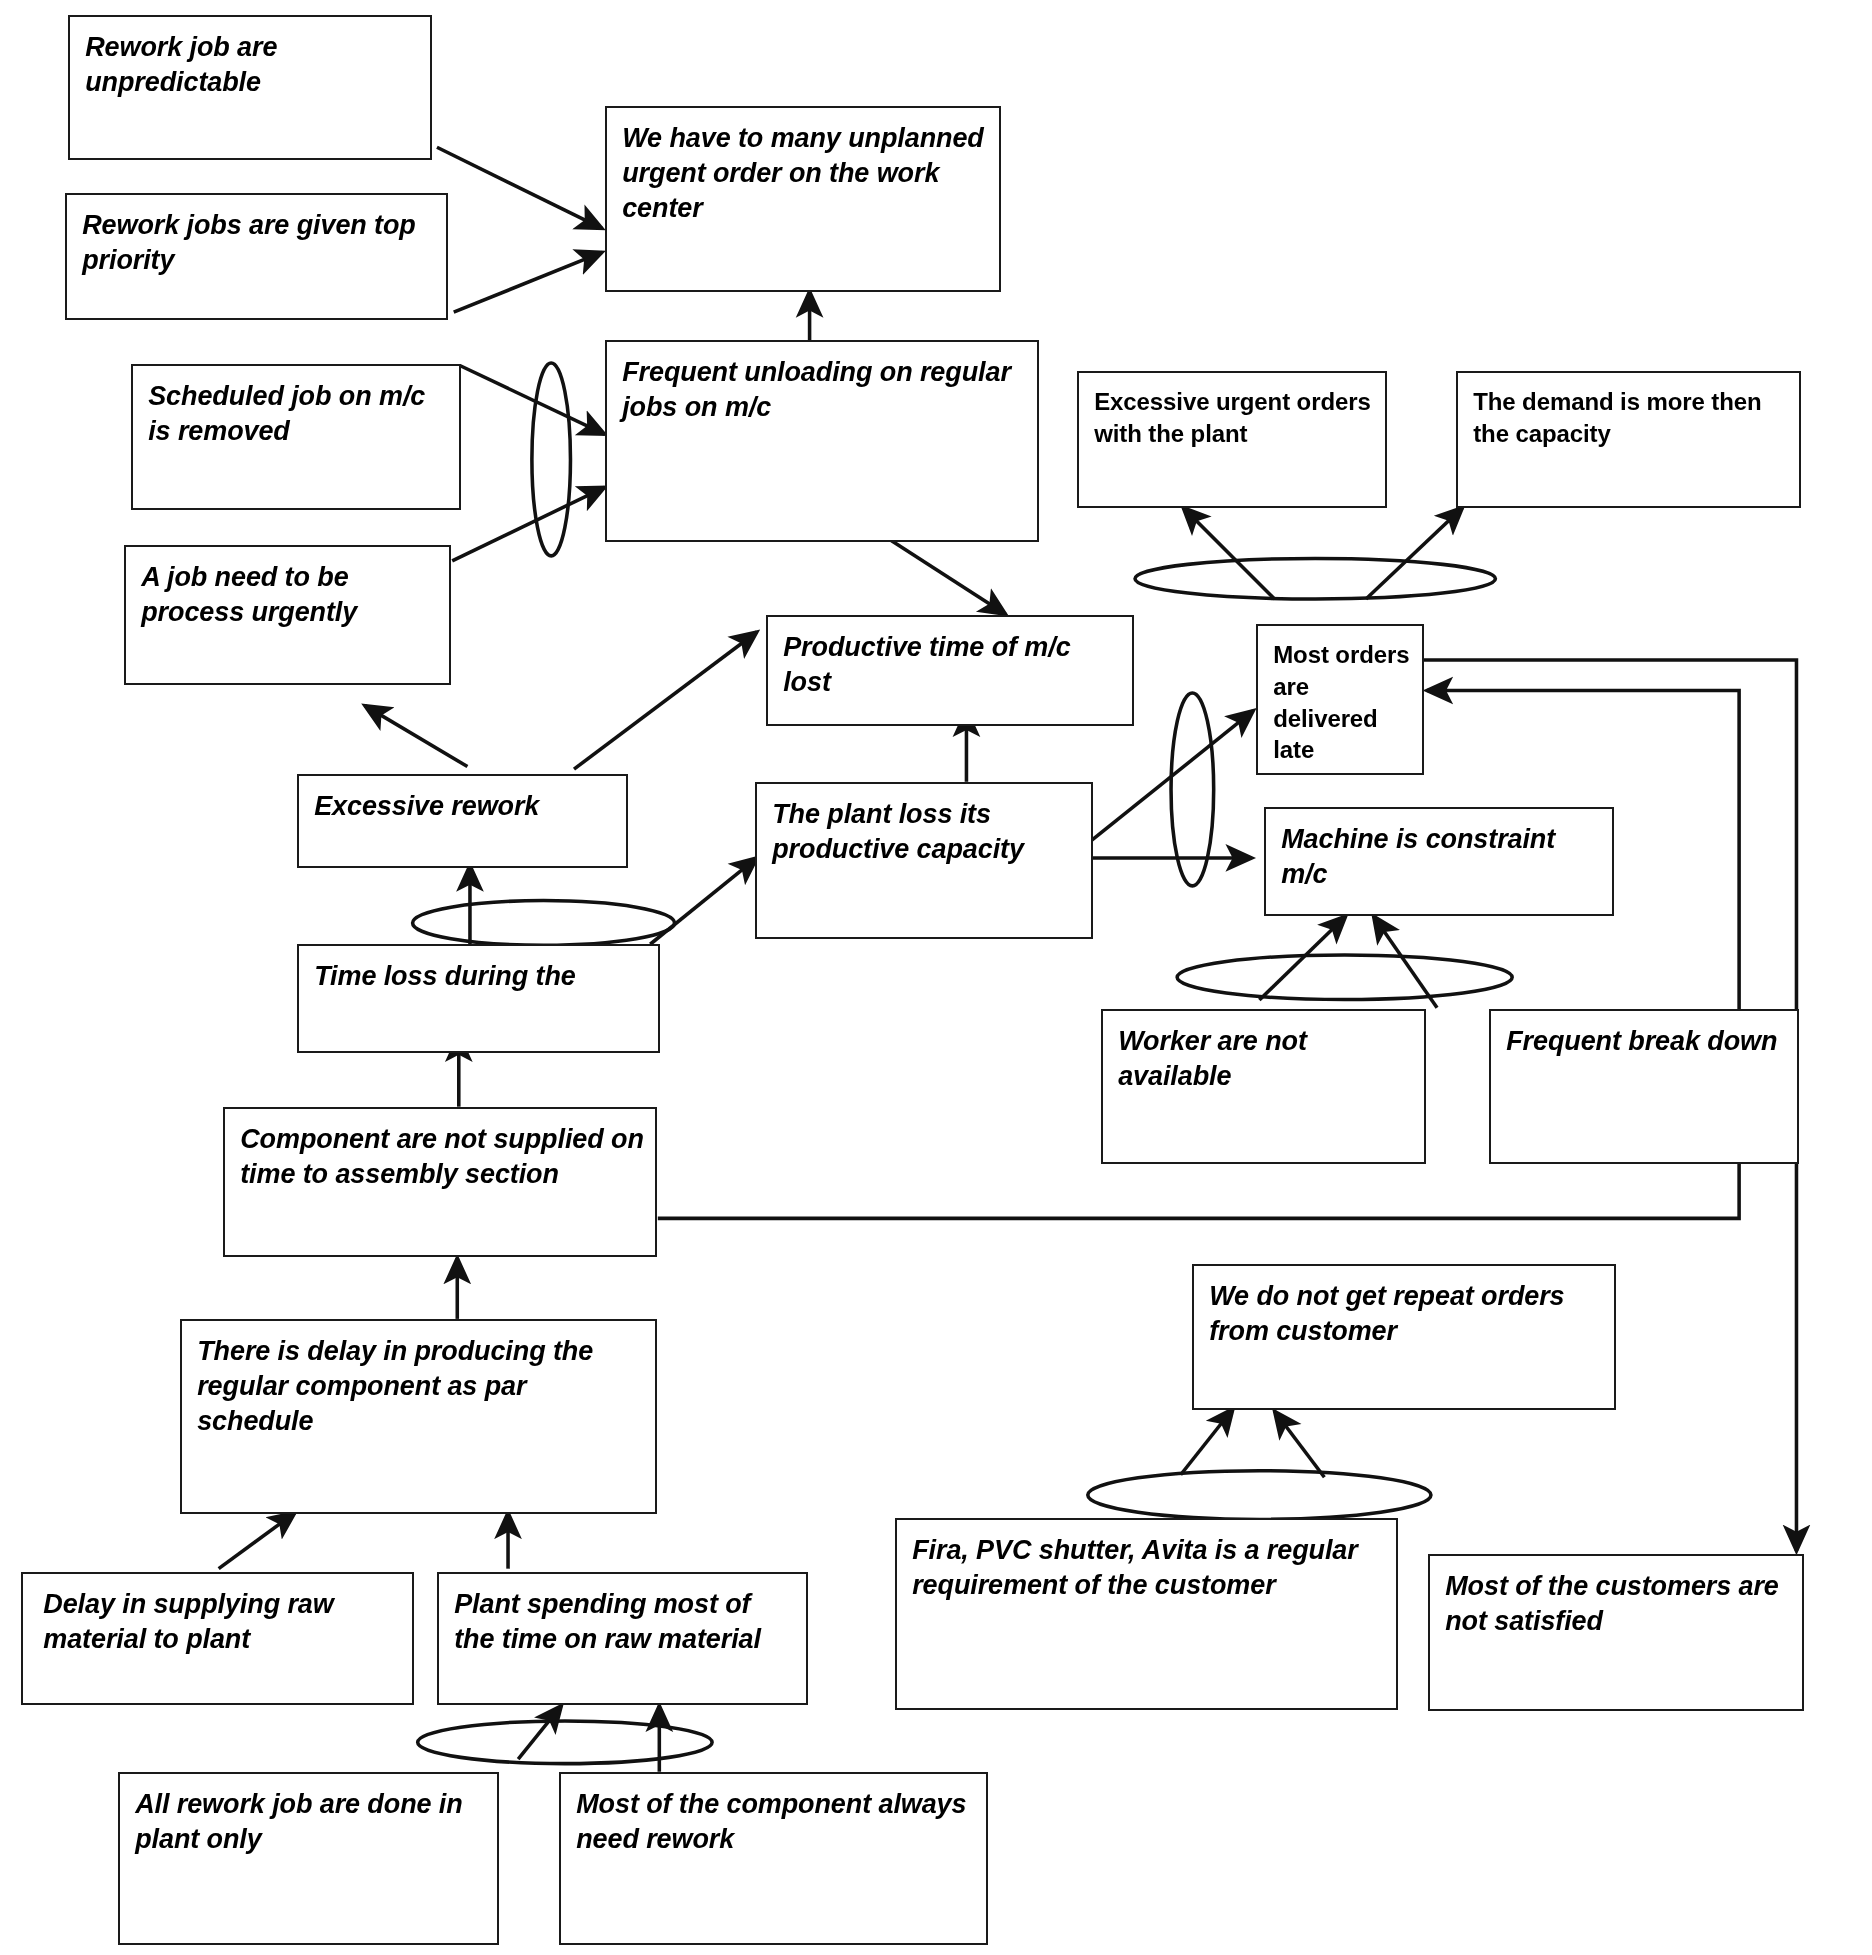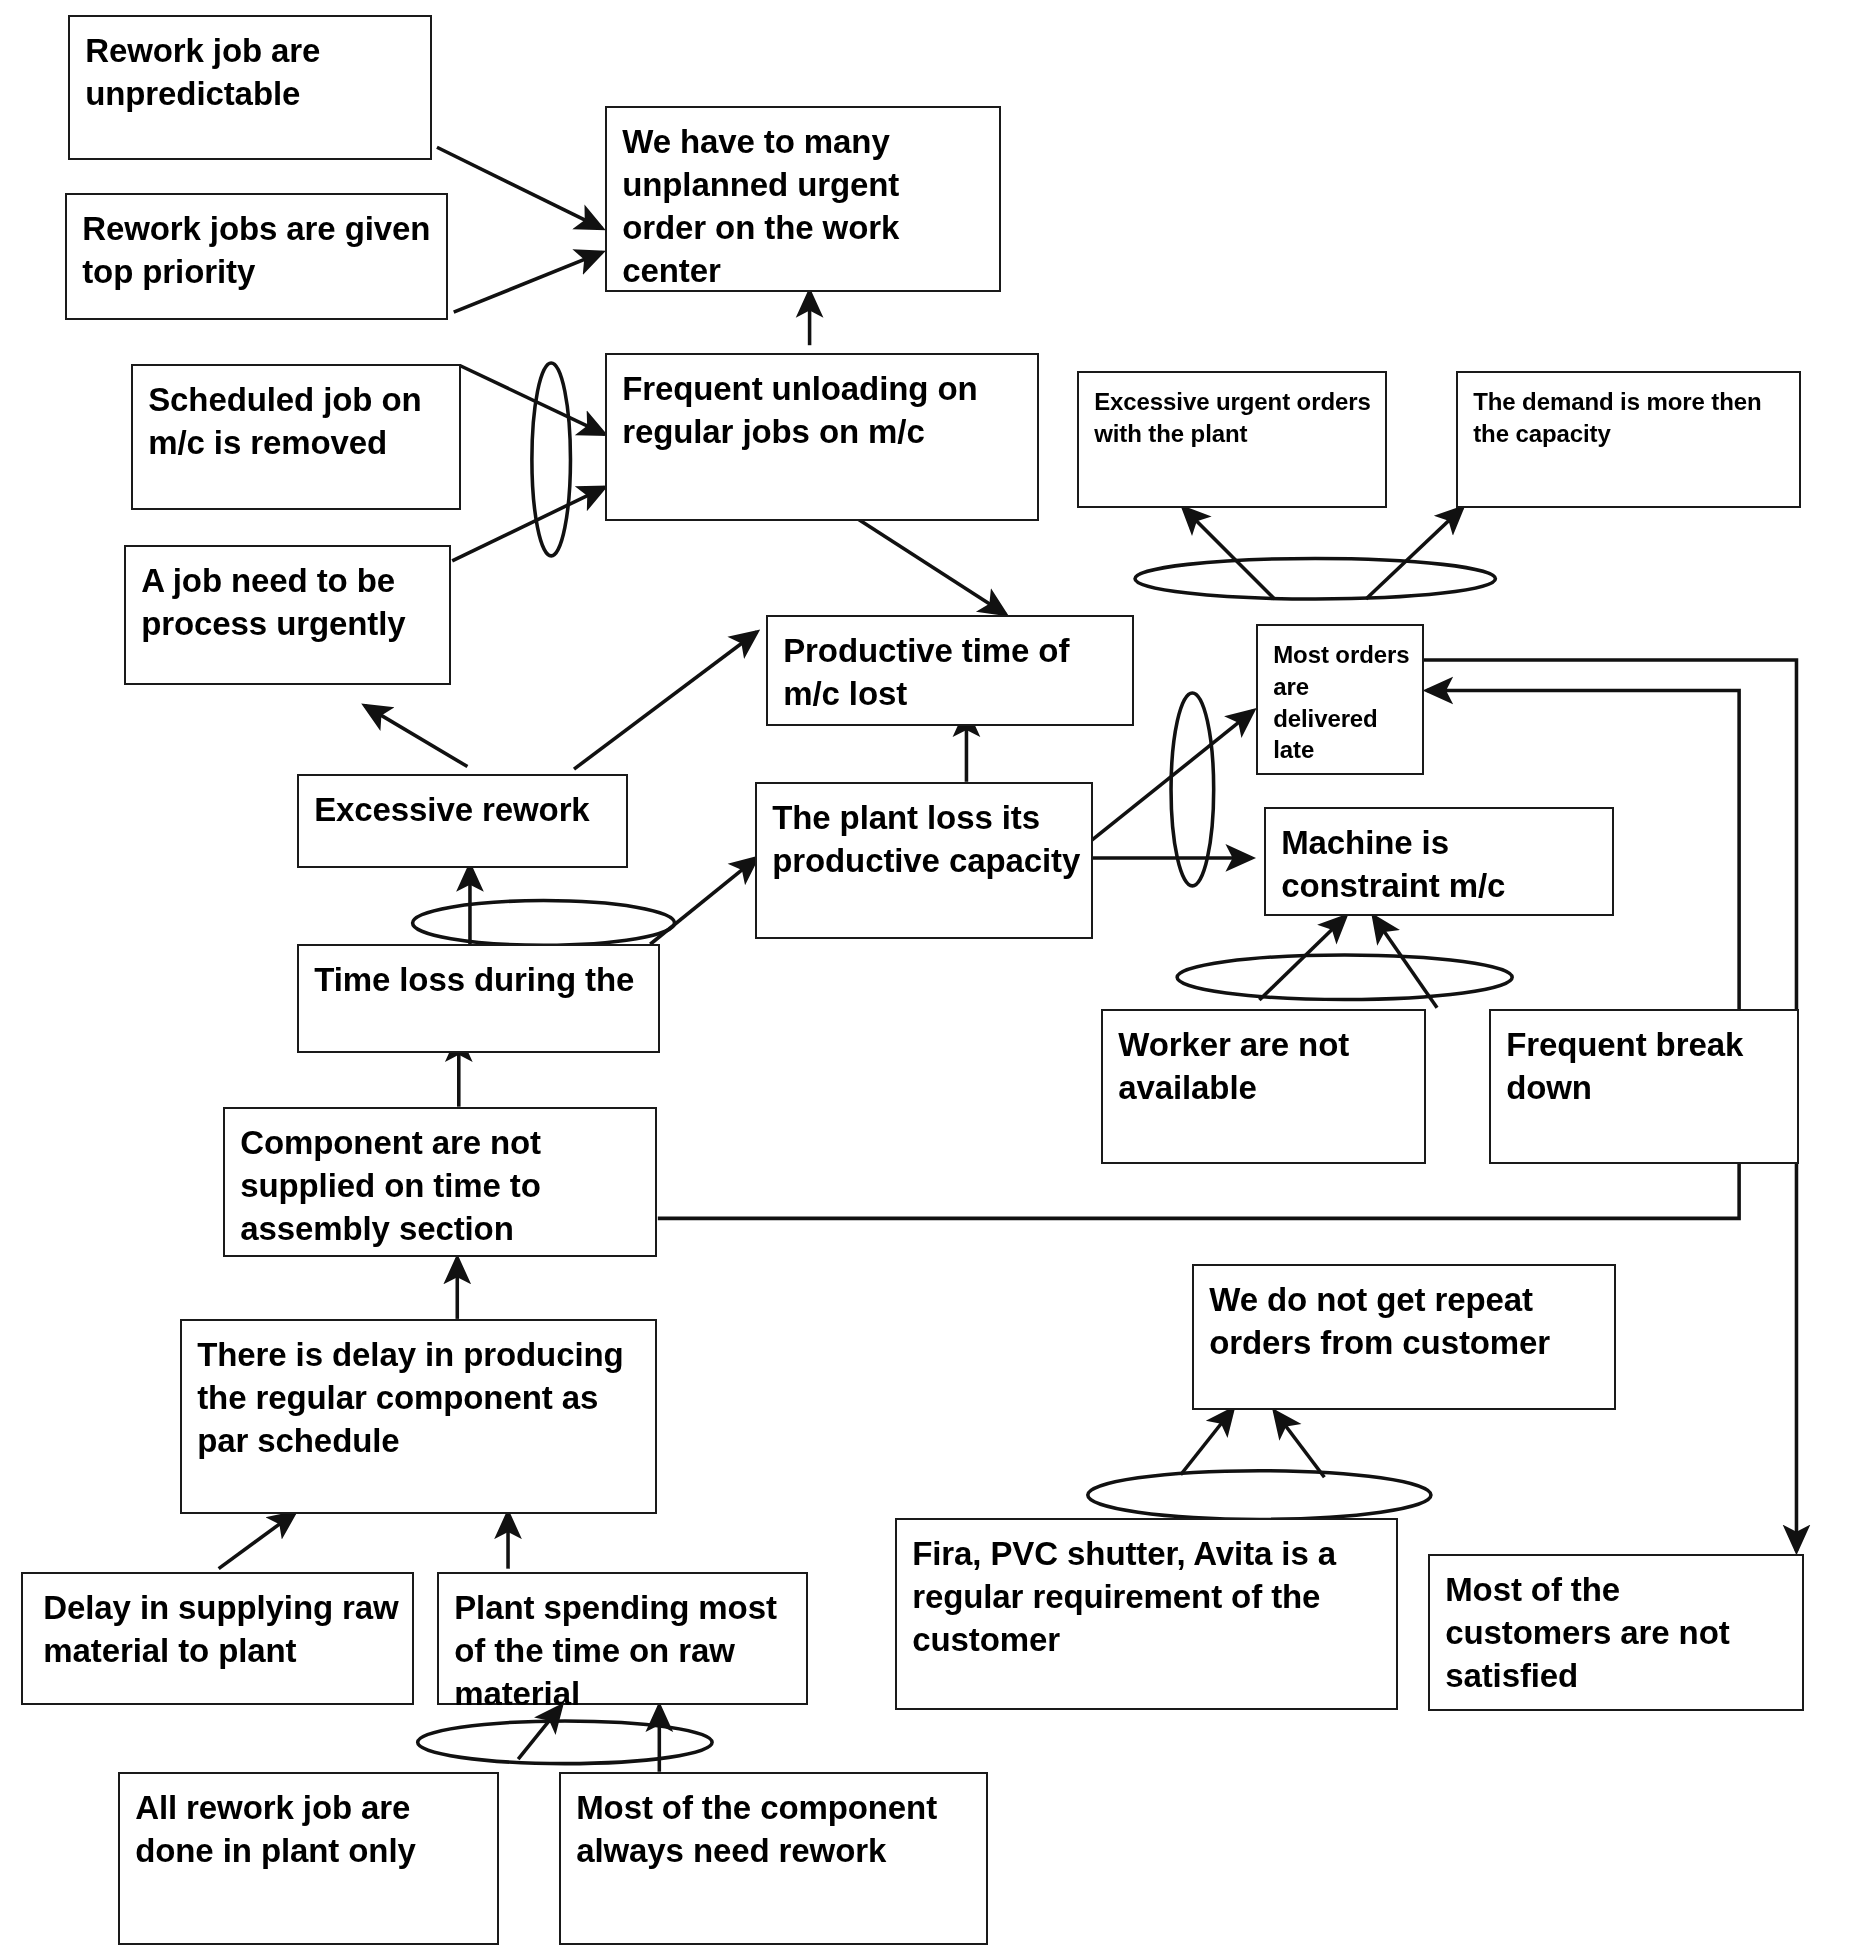--- a/index.html
+++ b/index.html
@@ -3,21 +3,21 @@
 <meta charset="utf-8">
 <style>
   html,body{margin:0;padding:0;background:#ffffff;}
   body{font-family:"Liberation Sans",sans-serif;}
   #stage{position:relative;width:1873px;height:1955px;background:#fff;overflow:hidden;}
   #wires{position:absolute;left:0;top:0;width:1873px;height:1955px;}
   .node{position:absolute;box-sizing:border-box;background:#fff;border:2px solid #1a1a1a;
         display:flex;align-items:flex-start;}
   .node .txt{font-weight:bold;color:#000;letter-spacing:-0.1px;}
   .n-pad{padding:13.2px 10.2px 5.1px 15.2px;}
-  .fs58{font-size:33px;line-height:1.30;}
+  .fs58{font-size:27px;line-height:1.30;font-style:italic;}
   .fs56{font-size:24px;line-height:1.32;}
 </style>
 </head>
 <body>
 
 <div id="stage">
 
   <svg id="wires" viewBox="0 0 3688 3851">
     <defs>
       <marker id="ah" markerWidth="9" markerHeight="9" refX="7.4" refY="4.5" orient="auto" markerUnits="strokeWidth">
@@ -109,21 +109,21 @@
     </div>
 
   <div class="node n-pad" style="left:131px;top:364px;width:330px;height:146px;">
     <span class="txt fs58">Scheduled job on m/c is removed</span>
     </div>
 
   <div class="node n-pad" style="left:124px;top:545px;width:327px;height:140px;">
     <span class="txt fs58">A  job need to be process urgently</span>
     </div>
 
-  <div class="node n-pad" style="left:605px;top:353px;width:434px;height:168px;">
+  <div class="node n-pad" style="left:605px;top:340px;width:434px;height:202px;">
     <span class="txt fs58">Frequent unloading on regular jobs on m/c</span>
     </div>
 
   <div class="node n-pad" style="left:1077px;top:371px;width:310px;height:137px;">
     <span class="txt fs56">Excessive urgent orders with the plant</span>
     </div>
 
   <div class="node n-pad" style="left:1456px;top:371px;width:345px;height:137px;">
     <span class="txt fs56">The demand is more then the capacity</span>
     </div>

